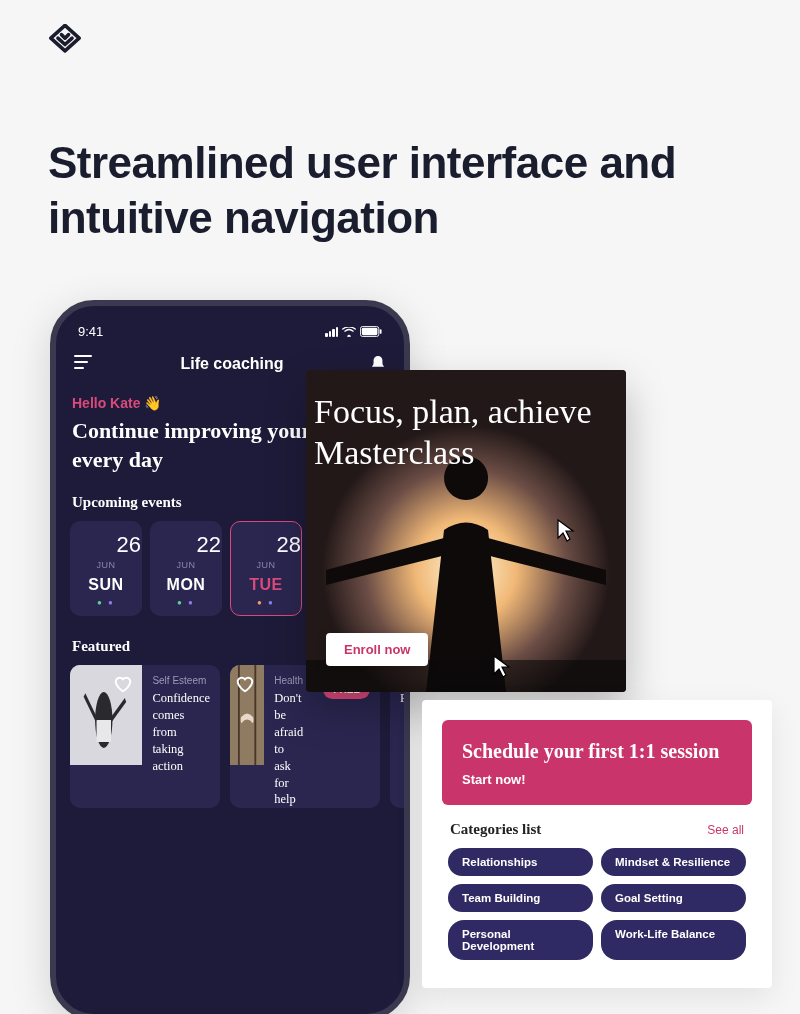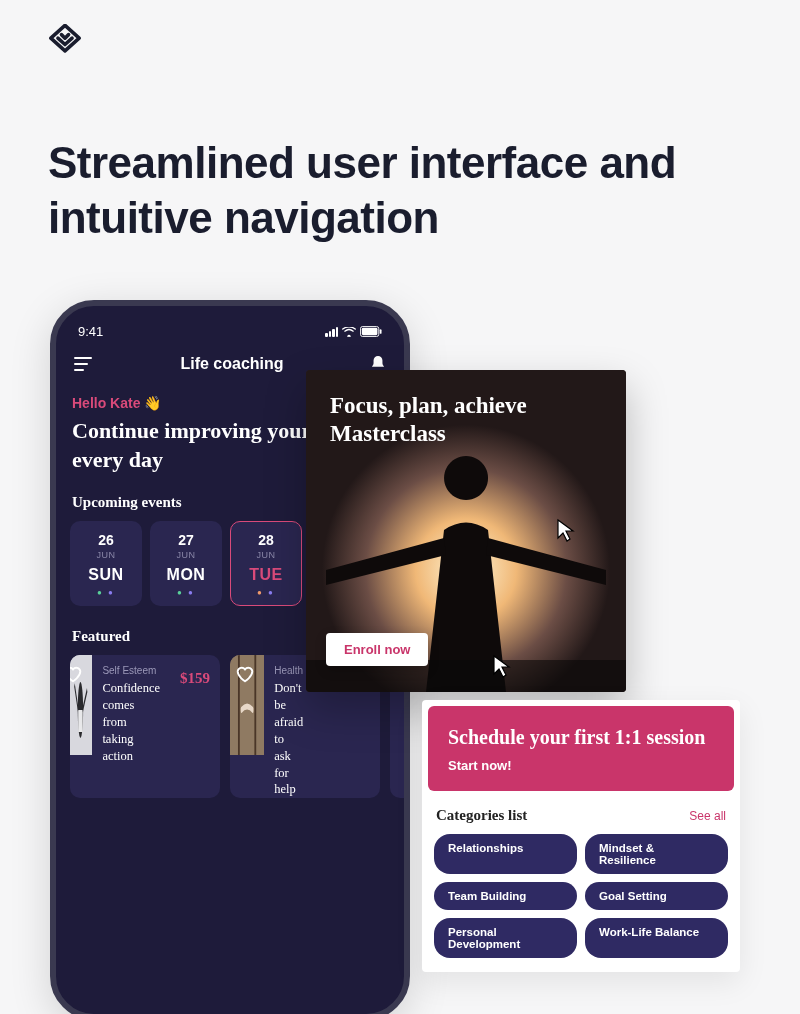--- a/index.html
+++ b/index.html
@@ -53,21 +53,21 @@
   .status-right { display: flex; gap: 4px; align-items: center; }
   .signal-bars { display: flex; align-items: flex-end; gap: 1px; }
   .signal-bars span { width: 2.5px; background:#fff; border-radius:1px; }
   .signal-bars span:nth-child(1){height:4px}
   .signal-bars span:nth-child(2){height:6px}
   .signal-bars span:nth-child(3){height:8px}
   .signal-bars span:nth-child(4){height:10px}
   .wifi-icon, .battery-icon { display:inline-block; }
   .topbar {
     display: flex;
-    align-items: center;
+    align-items: flex-start;
     justify-content: space-between;
     padding: 6px 4px 10px;
   }
   .hamburger { width:20px; display:flex; flex-direction:column; gap:4px; }
   .hamburger span { height:2px; background:#fff; border-radius:1px; }
   .hamburger span:nth-child(1){width:18px}
   .hamburger span:nth-child(2){width:14px}
   .hamburger span:nth-child(3){width:10px}
   .screen-title { font-size:16px; font-weight:600; }
   .bell { width:16px; height:18px; position:relative; }
@@ -93,21 +93,21 @@
   .date-row { display:flex; gap:8px; margin-bottom: 22px; }
   .date-card {
     flex: 0 0 72px;
     background: #2a2650;
     border-radius: 10px;
     padding: 10px 0 8px;
     text-align: center;
     border: 1px solid transparent;
   }
   .date-card.selected { border-color: #d94a7a; }
-  .date-num { font-size: 14px; font-weight: 700; }
+  .date-num { font-size: 22px; font-weight: 400; text-align: right; }
   .date-mon { font-size: 9px; color:#8a87a8; margin-top:2px; letter-spacing:0.5px; }
   .date-dow { font-size: 16px; font-weight:700; margin-top:6px; letter-spacing:0.5px;}
   .date-card.selected .date-dow { color:#d94a7a; }
   .dots { margin-top:4px; font-size:8px; letter-spacing:2px; }
   .featured-head { display:flex; justify-content:space-between; align-items:center; margin: 0 2px 10px; }
   .see-all { color:#d94a7a; font-size:13px; font-weight:500; }
   .feat-row { display:flex; gap:10px; }
   .feat-card {
     flex: 0 0 150px;
     background: #2a2650;
@@ -147,47 +147,47 @@
     box-shadow: 0 18px 40px rgba(0,0,0,0.25);
     overflow:hidden;
     color:#fff;
   }
   .silhouette {
     position:absolute; inset:0;
   }
   .master-title {
     position:relative;
     font-family: Georgia, serif;
-    font-size: 23px;
-    font-weight: 700;
+    font-size: 34px;
+    font-weight: 400;
     line-height:1.2;
-    padding: 22px 24px 0;
+    padding: 22px 8px 0;
   }
   .enroll-btn {
     position:absolute;
     bottom: 26px; left: 20px;
     background:#fff; color:#c9356a;
     font-weight:700; font-size:13px;
     padding: 9px 18px;
     border-radius:4px;
     box-shadow: 0 4px 12px rgba(0,0,0,0.2);
   }
   .cursor {
     position:absolute;
     width:20px; height:24px;
   }
   
   .right-panel {
     position:absolute;
     top: 700px;
     left: 422px;
-    width: 318px;
+    width: 350px;
     background:#fff;
     border-radius: 4px;
-    padding: 6px;
+    padding: 20px;
     box-shadow: 0 10px 30px rgba(0,0,0,0.08);
   }
   .schedule-card {
     background:#c9356a;
     border-radius:6px;
     padding: 18px 20px 18px;
     color:#fff;
   }
   .schedule-title {
     font-family: Georgia, serif;
@@ -260,21 +260,21 @@
 
   <div class="section-label">Upcoming events</div>
   <div class="date-row">
     <div class="date-card">
       <div class="date-num">26</div>
       <div class="date-mon">JUN</div>
       <div class="date-dow">SUN</div>
       <div class="dots"><span style="color:#5ad19a">●</span> <span style="color:#8a7cf0">●</span></div>
     </div>
     <div class="date-card">
-      <div class="date-num">27</div>
+      <div class="date-num">22</div>
       <div class="date-mon">JUN</div>
       <div class="date-dow">MON</div>
       <div class="dots"><span style="color:#5ad19a">●</span> <span style="color:#8a7cf0">●</span></div>
     </div>
     <div class="date-card selected">
       <div class="date-num">28</div>
       <div class="date-mon">JUN</div>
       <div class="date-dow">TUE</div>
       <div class="dots"><span style="color:#f09a6b">●</span> <span style="color:#8a7cf0">●</span></div>
     </div>
@@ -296,21 +296,20 @@
             <path d="M85 55 L115 35" stroke="#2a2a2e" stroke-width="5"></path>
           </svg>
         <svg class="heart" viewBox="0 0 24 24">
             <path d="M12 20 s-8-5-8-11 a4.5 4.5 0 0 1 8-2 a4.5 4.5 0 0 1 8 2 c0 6-8 11-8 11z" fill="none" stroke="#fff" stroke-width="2"></path>
           </svg>
       </div>
       <div class="feat-body">
         <div class="feat-cat">Self Esteem</div>
         <div class="feat-title">Confidence comes from taking action</div>
       </div>
-      <div class="feat-price-row"><span class="feat-price">$159</span></div>
     </div>
     <div class="feat-card">
       <div class="feat-img two">
         <svg viewBox="0 0 150 100" width="100%" height="100%" preserveAspectRatio="none">
             <rect width="150" height="100" fill="#8f7a62"></rect>
             <rect x="35" y="0" width="8" height="100" fill="#4a3628"></rect>
             <rect x="107" y="0" width="8" height="100" fill="#4a3628"></rect>
             <path d="M50 55 Q75 48 100 55" stroke="#e8d8c8" stroke-width="6" fill="none" stroke-linecap="round"></path>
           </svg>
         <svg class="heart" viewBox="0 0 24 24">

